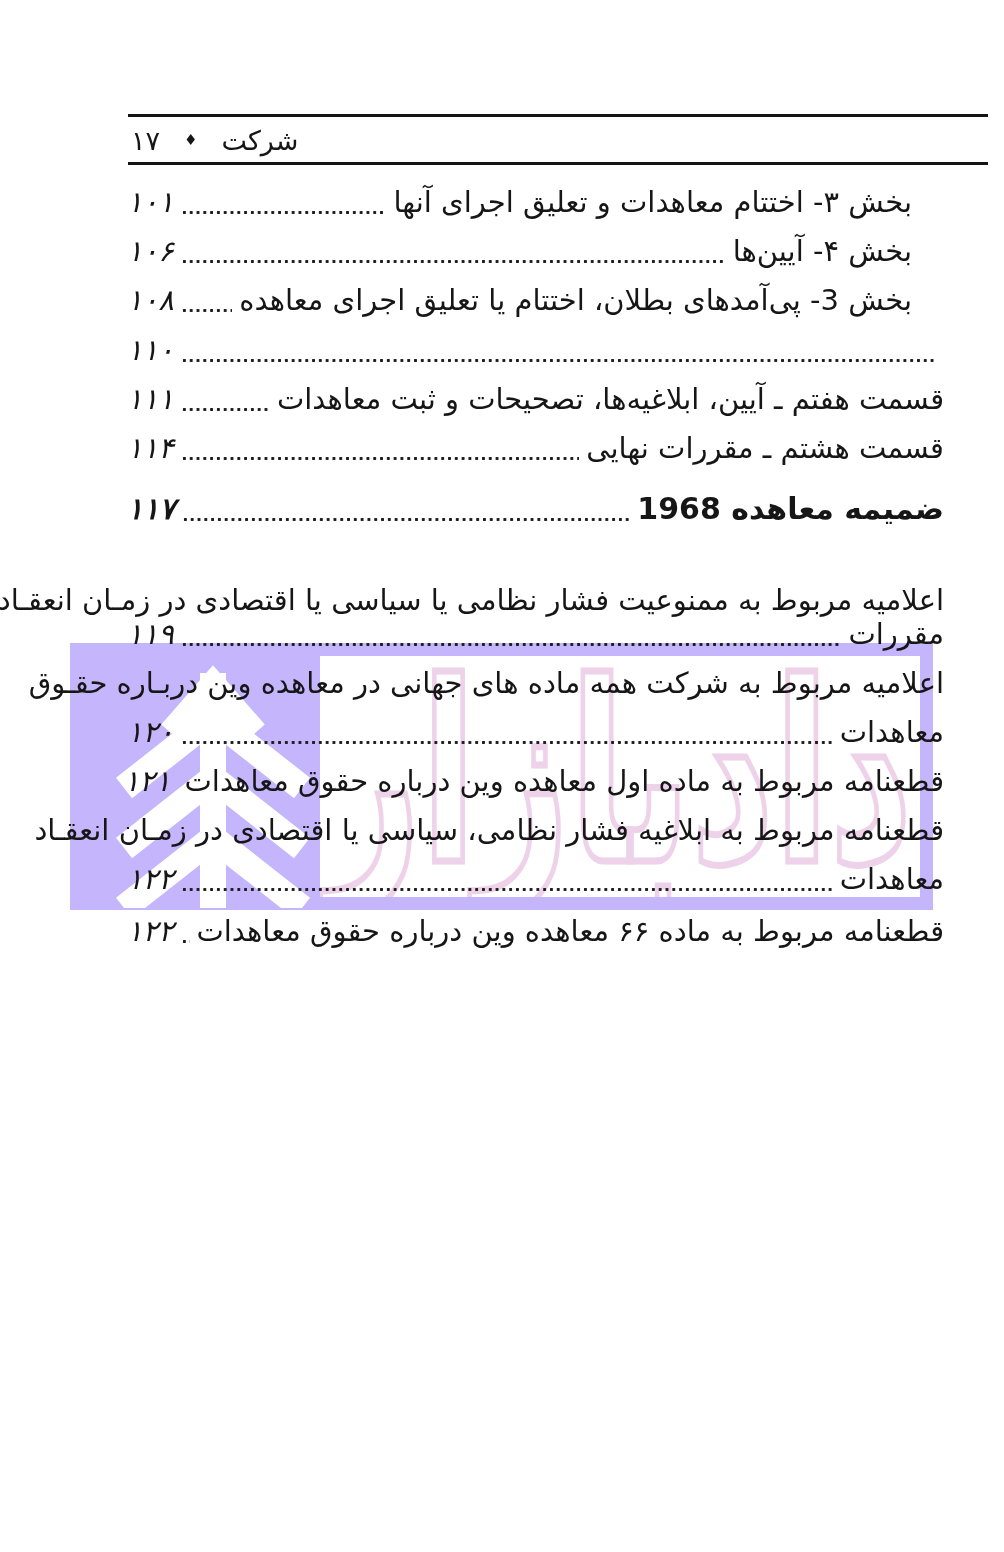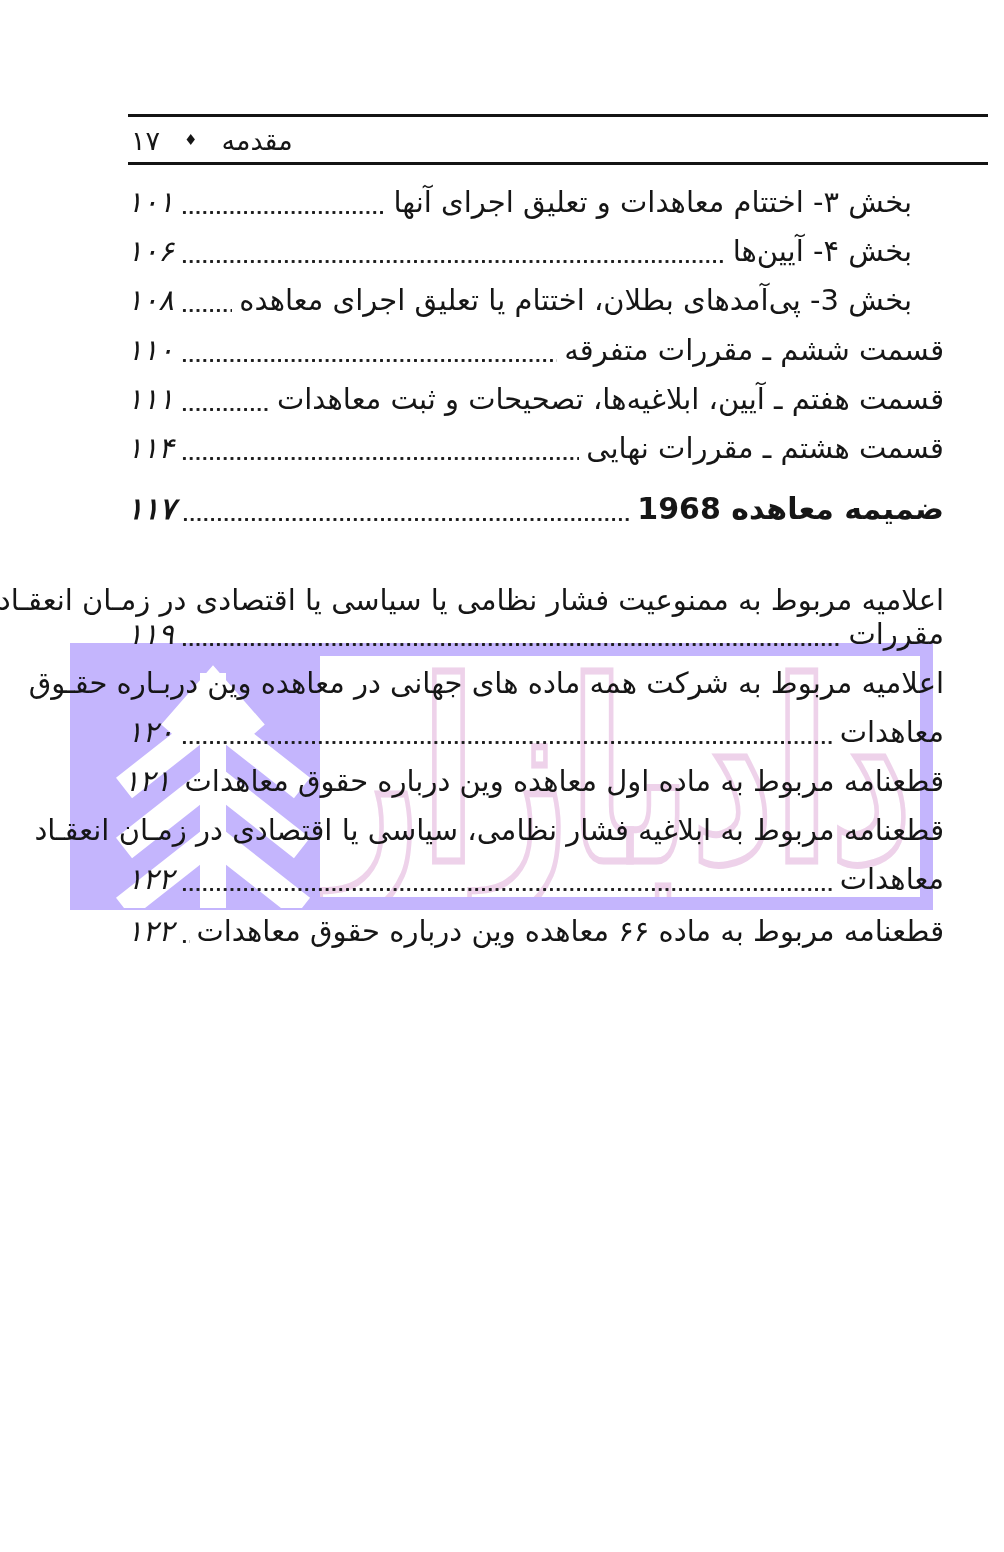--- a/index.html
+++ b/index.html
@@ -56,21 +56,21 @@
   #wm-word{position:absolute;left:0;top:0;width:100%;height:100%;}
   #wm-logo{position:absolute;left:46px;top:20px;}
 </style>
 </head>
 <body>
 
 <div id="page">
 
   <div id="rule-top" class="rule"></div>
   <div id="running-head">
-    <span>مقدمه</span>
+    <span>شرکت</span>
     <span class="sep">♦</span>
     <span>۱۷</span>
   </div>
   <div id="rule-bottom" class="rule"></div>
 
   <div id="watermark">
     <svg id="wm-logo" width="195" height="245" viewBox="0 0 195 245">
       <g stroke="#ffffff" stroke-width="26" fill="none" stroke-linejoin="miter">
         <path d="M97 10 L97 245"></path>
         <path d="M55 70 L97 22 L139 70"></path>
@@ -98,21 +98,20 @@
     <span class="p">۱۰۶</span>
   </div>
 
   <div class="row indent" style="top:280px">
     <span class="t">بخش 3- پی‌آمدهای بطلان، اختتام یا تعلیق اجرای معاهده</span>
     <span class="lead"></span>
     <span class="p">۱۰۸</span>
   </div>
 
   <div class="row" style="top:330px">
-    <span class="t">قسمت ششم ـ مقررات متفرقه</span>
     <span class="lead"></span>
     <span class="p">۱۱۰</span>
   </div>
 
   <div class="row" style="top:379px">
     <span class="t">قسمت هفتم ـ آیین، ابلاغیه‌ها، تصحیحات و ثبت معاهدات</span>
     <span class="lead"></span>
     <span class="p">۱۱۱</span>
   </div>
 

